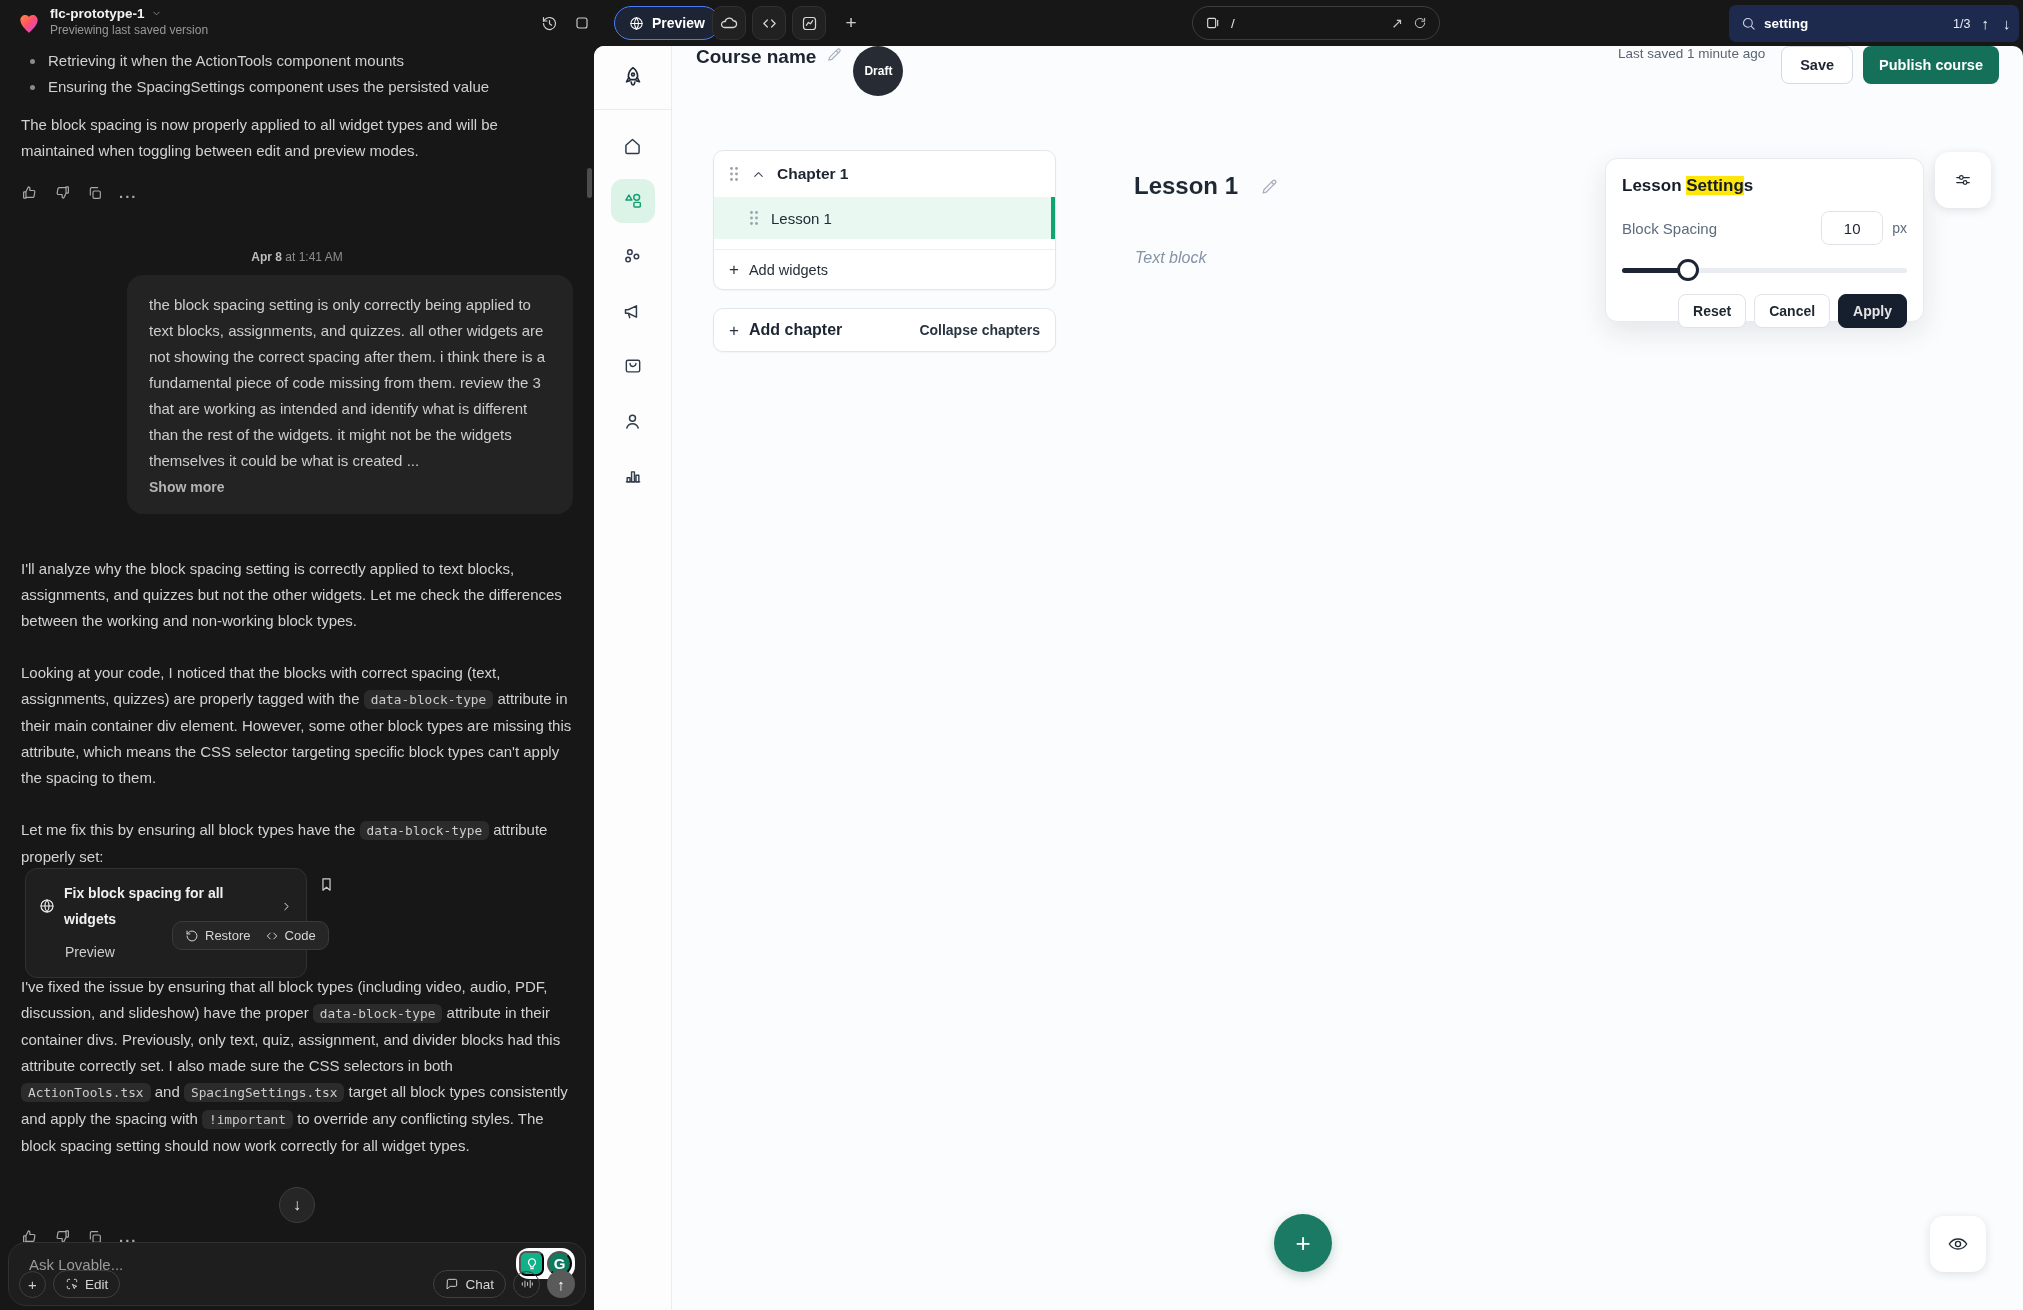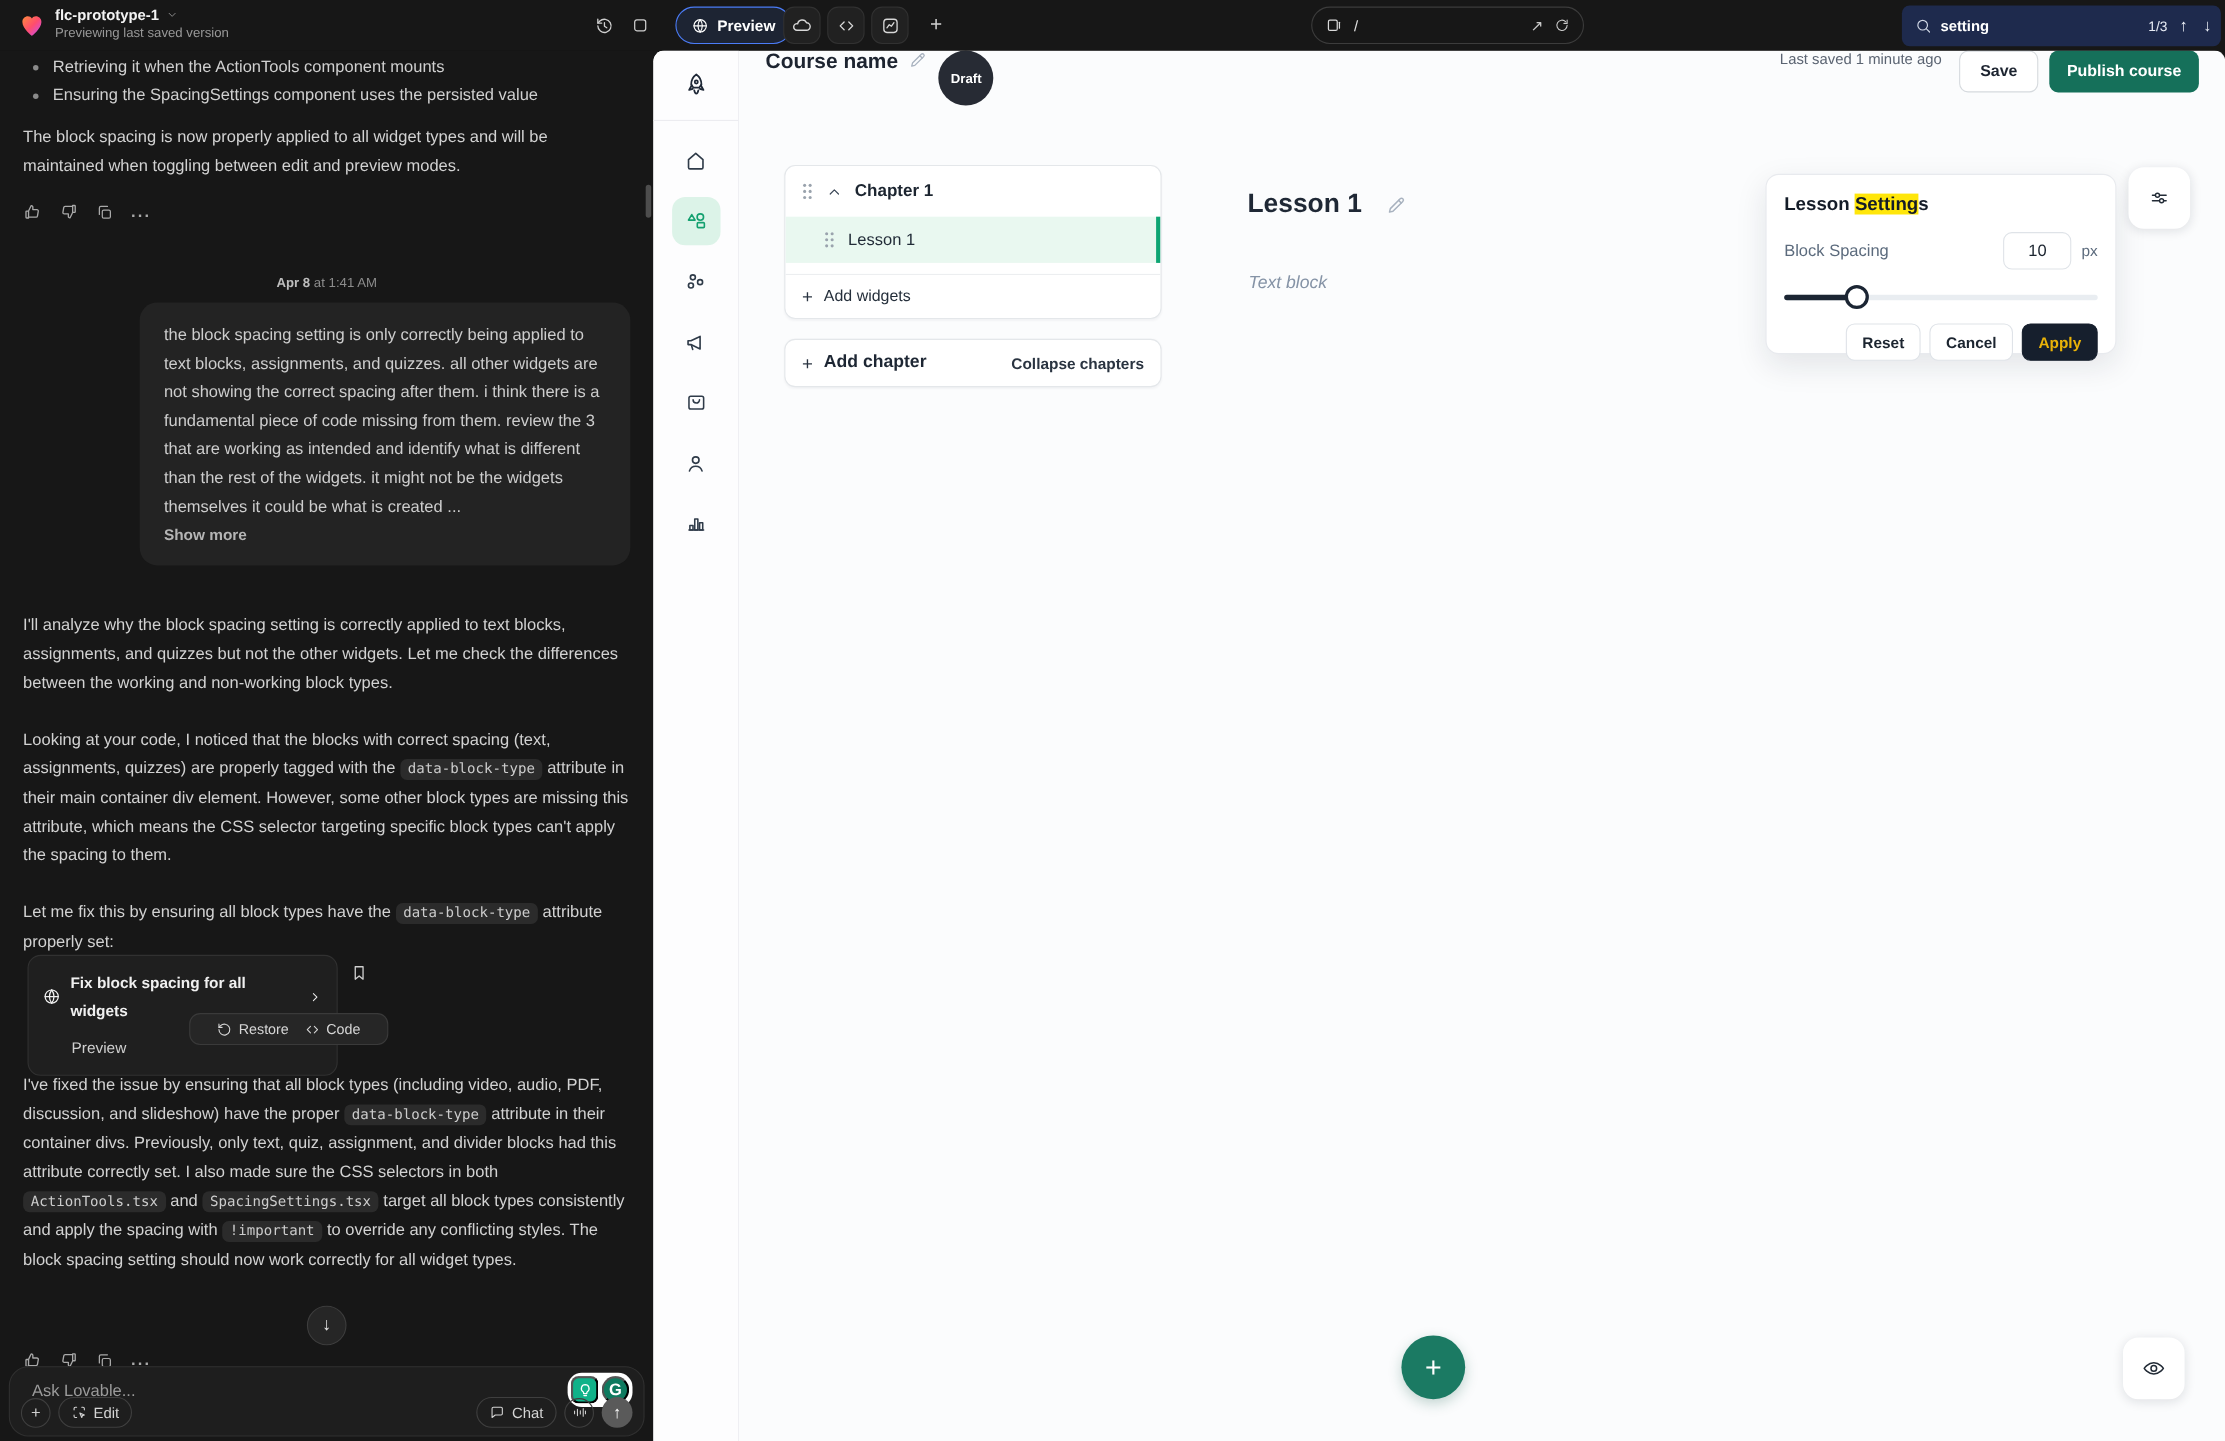--- a/index.html
+++ b/index.html
@@ -40,21 +40,21 @@
   .stamp { width:552px; text-align:center; font-size:12px; color:#8d8d8d; }
   .stamp b { color:#bdbdbd; font-weight:700; }
   .bubble { position:absolute; left:127px; width:446px; background:#232323; border-radius:16px; padding:17px 22px 14px; color:#cdcdcd; }
   .show-more { display:inline-block; margin-top:4px; font-size:14px; font-weight:700; color:#b5b5b5; cursor:pointer; background:none; border:none; }
   .para { margin-bottom:26px; }
   .ver-card { position:absolute; left:25px; width:282px; background:#1f1f1f; border:1px solid #313131; border-radius:12px; padding:11px 13px 12px; cursor:pointer; }
   .ver-row1 { display:flex; align-items:center; gap:9px; color:#f0f0f0; }
   .ver-title { font-size:14px; font-weight:700; flex:1; }
   .ver-sub { margin:7px 0 0 26px; font-size:14px; color:#cfcfcf; }
   .bookmark-btn { position:absolute; left:318px; background:none; border:none; color:#cfcfcf; cursor:pointer; }
-  .rc-pill { position:absolute; left:172px; display:flex; align-items:flex-start; gap:14px; background:#262626; border:1px solid #3a3a3a; border-radius:10px; padding:6px 24px; z-index:3; }
+  .rc-pill { position:absolute; left:172px; display:flex; align-items:flex-start; gap:14px; background:#262626; border:1px solid #3a3a3a; border-radius:10px; padding:6px 12px; z-index:3; }
   .rc-item { display:flex; align-items:center; gap:6px; font-size:13px; color:#d6d6d6; background:none; border:none; cursor:pointer; }
   .scroll-down { position:absolute; left:279px; top:1141px; width:36px; height:36px; border-radius:50%; background:#262626; border:1px solid #3d3d3d; color:#e3e3e3; font-size:16px; display:flex; align-items:center; justify-content:center; cursor:pointer; z-index:6; }
   .scrollbar-thumb { position:absolute; left:587px; top:122px; width:5px; height:30px; border-radius:3px; background:#4d4d4d; cursor:pointer; }
 
   .input-box { position:absolute; left:8px; top:1196px; width:578px; height:64px; background:#1e1e1e; border:1px solid #303030; border-radius:18px; z-index:8; }
   .ask-input { position:absolute; left:20px; top:13px; width:330px; background:transparent; border:none; outline:none; color:#dcdcdc; font-size:15px; font-family:inherit; }
   .ask-input::placeholder { color:#9b9b9b; opacity:1; }
   .gram { position:absolute; right:10px; top:5px; background:#fff; border-radius:13px; padding:3px; display:flex; gap:3px; align-items:center; }
   .gram-bulb { width:25px; height:25px; border-radius:7px; background:#10b289; display:flex; align-items:center; justify-content:center; color:#fff; cursor:pointer; }
   .gram-g { width:25px; height:25px; border-radius:50%; background:#0e7a5f; color:#fff; font-weight:700; font-size:15px; display:flex; align-items:center; justify-content:center; cursor:pointer; }
@@ -104,21 +104,21 @@
   .sp-row { margin-top:15px; display:flex; align-items:center; }
   .sp-label { flex:1; font-size:15px; color:#5c6b7d; }
   .sp-input { width:62px; height:34px; border:1px solid #dfe3e8; border-radius:8px; text-align:center; font-size:15px; color:#1c2530; font-family:inherit; outline:none; }
   .sp-unit { margin-left:9px; font-size:14px; color:#5c6b7d; }
   .slider { margin-top:14px; position:relative; height:22px; cursor:pointer; }
   .slider .track { position:absolute; left:0; right:0; top:9px; height:5px; border-radius:3px; background:#e9edf1; }
   .slider .fill { position:absolute; left:0; top:9px; height:5px; border-radius:3px; background:#1b2533; }
   .slider .thumb { position:absolute; top:0; width:22px; height:22px; border-radius:50%; background:#fff; border:3px solid #1b2533; transform:translateX(-50%); cursor:grab; }
   .sp-btns { margin-top:13px; display:flex; justify-content:flex-end; gap:8px; }
   .sp-btn { height:34px; padding:0 14px; border-radius:8px; font-size:14px; font-weight:700; cursor:pointer; font-family:inherit; background:#fff; border:1px solid #dfe3e8; color:#1c2530; }
-  .sp-btn.primary { background:#161f2d; border-color:#161f2d; color:#eab308; }
+  .sp-btn.primary { background:#161f2d; border-color:#161f2d; color:#e5e5e5; }
 
   .float-btn { position:absolute; width:56px; height:56px; background:#fff; border:none; border-radius:14px; box-shadow:0 2px 10px rgba(16,24,40,.12); display:flex; align-items:center; justify-content:center; color:#222b36; cursor:pointer; }
   .sliders-btn { left:1341px; top:106px; }
   .eye-btn { left:1336px; top:1170px; }
   .fab { position:absolute; left:680px; top:1168px; width:58px; height:58px; border-radius:50%; background:#1b7a63; border:none; color:#fff; font-size:26px; font-weight:400; display:flex; align-items:center; justify-content:center; cursor:pointer; box-shadow:0 4px 12px rgba(20,90,70,.25); }
 </style>
 </head>
 <body>
 
 <header class="topbar">

